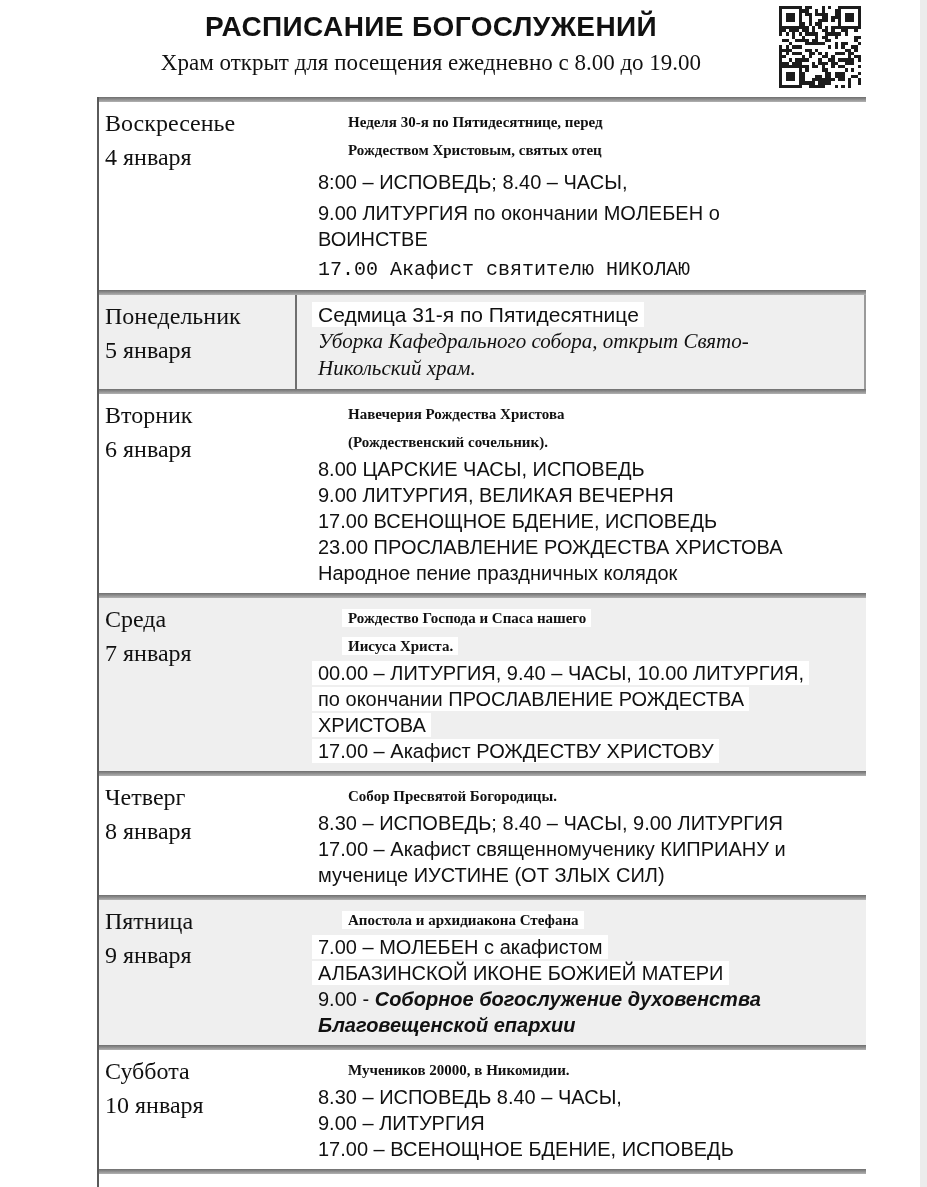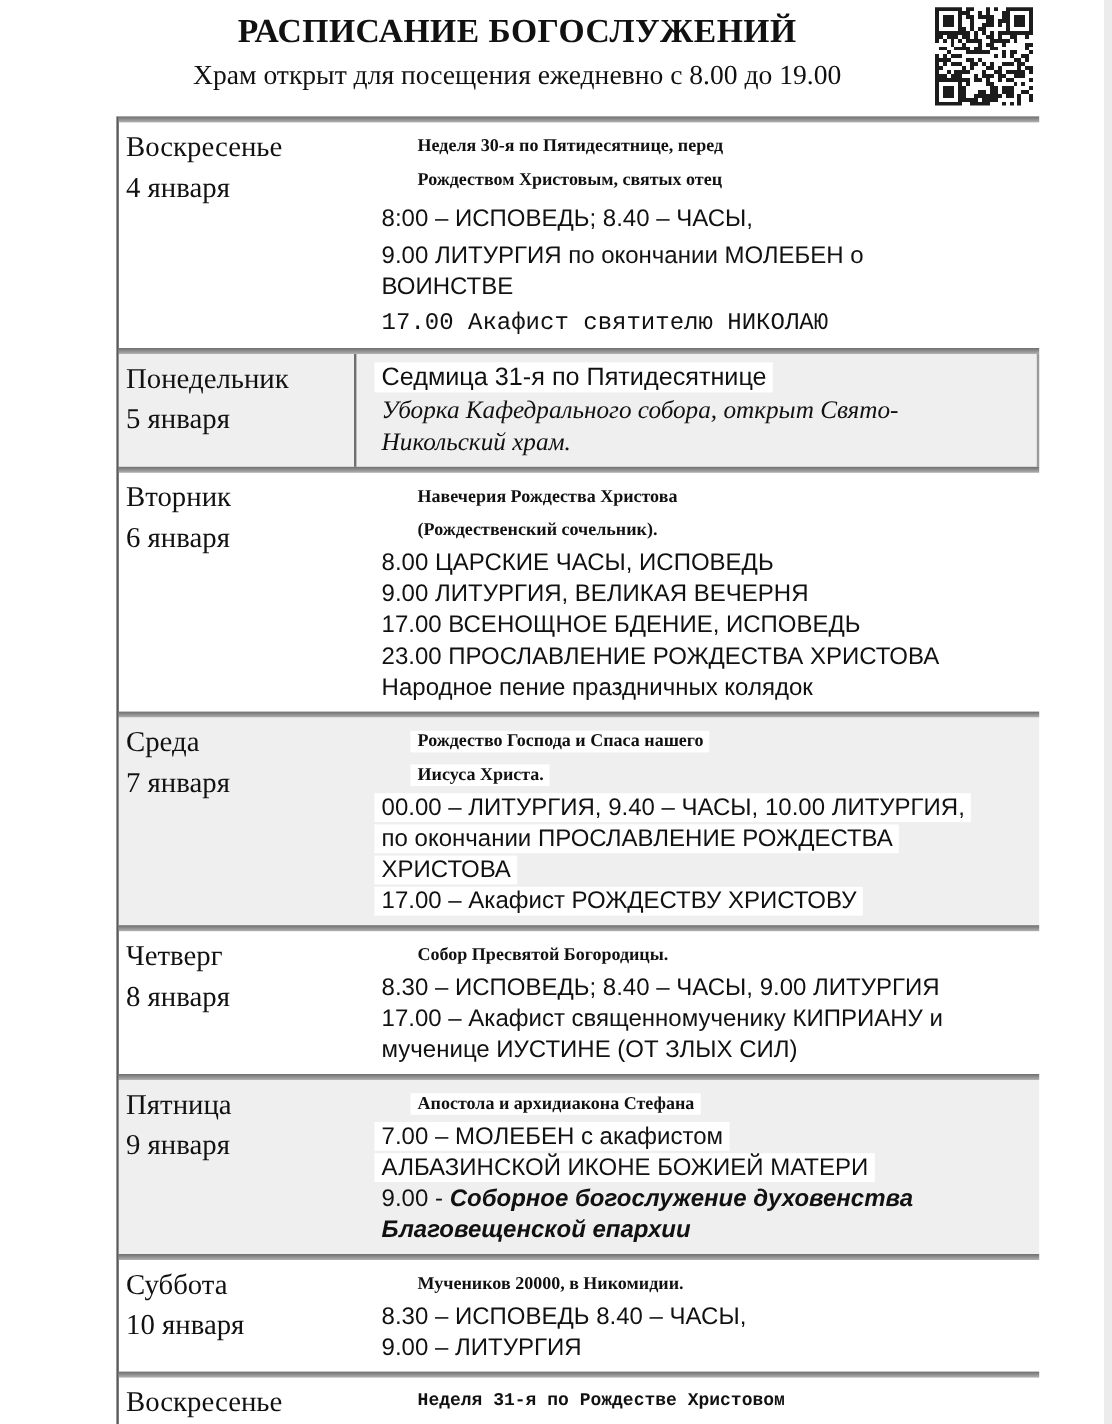--- a/index.html
+++ b/index.html
@@ -8,21 +8,21 @@
     font-family:"Liberation Sans",sans-serif;
     -webkit-font-smoothing:antialiased;position:relative;overflow:hidden;
   }
   .page{position:relative;width:927px;height:1187px;background:#fff;}
   .edge-strip{position:absolute;right:0;top:0;width:7px;height:100%;background:#ececec;}
 
   
   .header{position:relative;height:97px;}
   .title-wrap{position:absolute;left:97px;top:11px;width:668px;text-align:center;}
   .doc-title{
-    font-family:Liberation Serif, serif;font-weight:bold;font-size:28px;
+    font-family:Liberation Sans, sans-serif;font-weight:bold;font-size:28px;
     letter-spacing:.4px;margin:0 0 7px 0;line-height:32px;
   }
   .doc-subtitle{
     font-family:"Liberation Serif",serif;font-size:23px;margin:0;line-height:26px;
   }
   .qr{position:absolute;left:779px;top:6px;width:82px;height:82px;}
   .qr svg{display:block;width:82px;height:82px;}
 
   
   .table{margin-left:97px;width:769px;border-left:2px solid #5a5a5a;box-sizing:border-box;}
@@ -485,20 +485,21 @@
         <div class="sep"></div>
         <div class="row">
           <div class="day-cell">
             <div class="day-name">Суббота</div>
             <div class="day-date">10 января</div>
           </div>
           <div class="content-cell">
             <p class="para heading-serif">Мучеников 20000, в Никомидии.</p>
             <p class="para plain">8.30 – ИСПОВЕДЬ 8.40 – ЧАСЫ,</p>
             <p class="para plain">9.00 – ЛИТУРГИЯ</p>
+            <p class="para plain">17.00 – ВСЕНОЩНОЕ БДЕНИЕ, ИСПОВЕДЬ</p>
           </div>
         </div>
         <div class="sep"></div>
         <div class="row spacious">
           <div class="day-cell">
             <div class="day-name">Воскресенье</div>
           </div>
           <div class="content-cell">
             <p class="para heading-serif">Неделя 31-я по Рождестве Христовом</p>
           </div>

